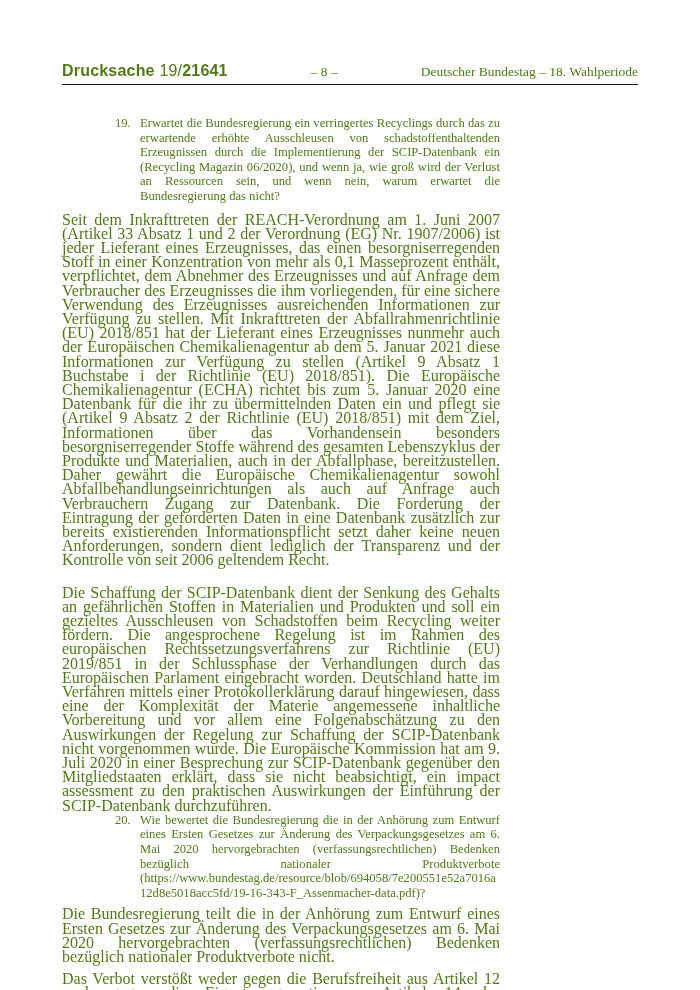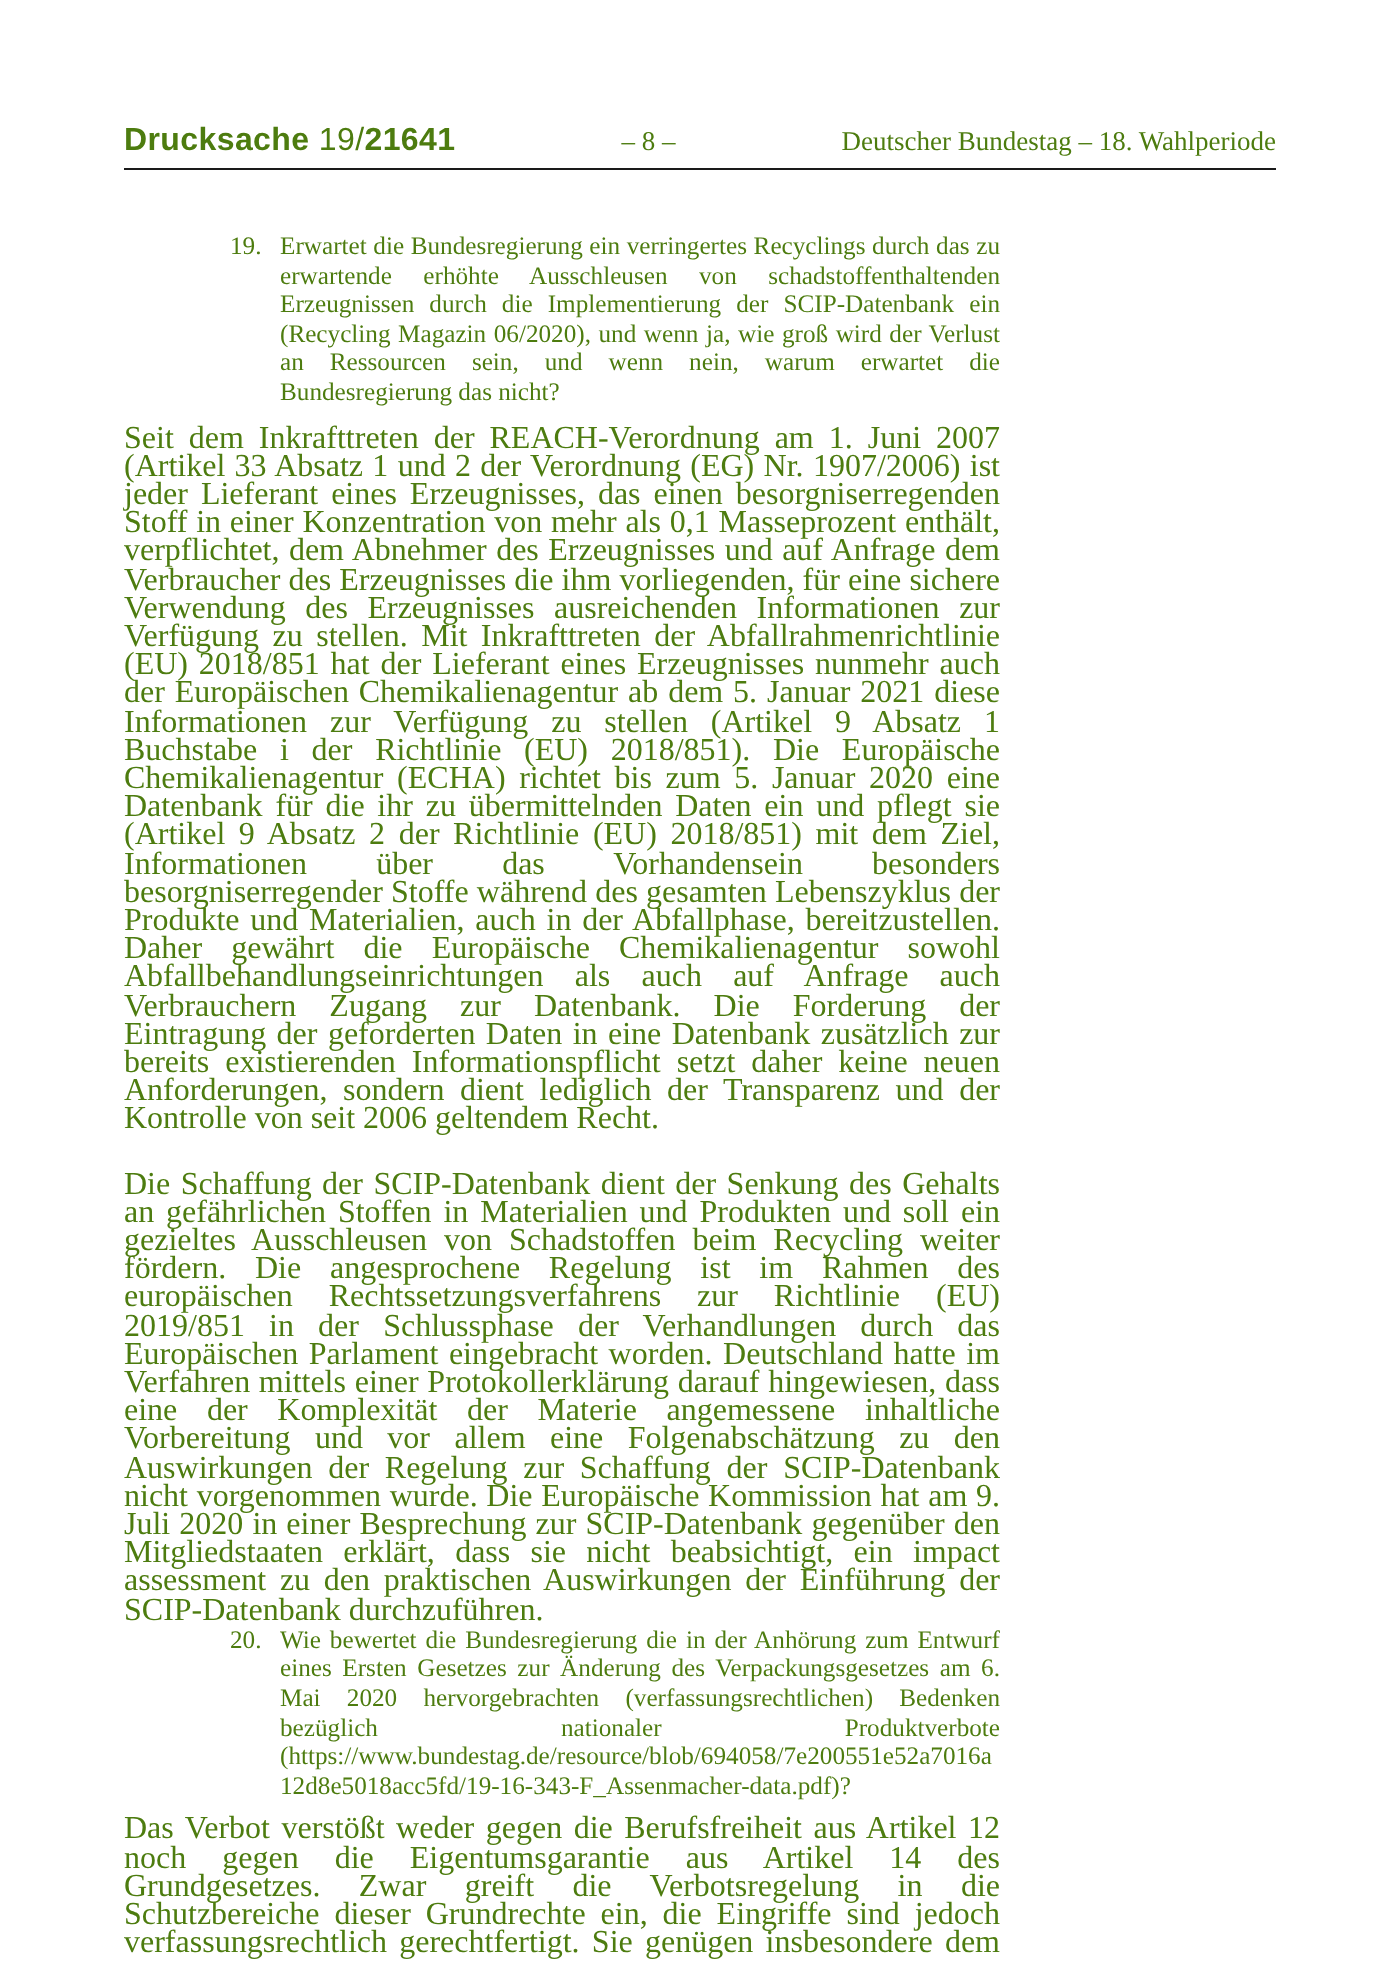--- a/index.html
+++ b/index.html
@@ -102,18 +102,19 @@
 
     <p class="para p-a19-1">Seit dem Inkrafttreten der REACH-Verordnung am 1. Juni 2007 (Artikel 33 Absatz 1 und 2 der Verordnung (EG) Nr. 1907/2006) ist jeder Lieferant eines Erzeugnisses, das einen besorgniserregenden Stoff in einer Konzentration von mehr als 0,1 Masseprozent enthält, verpflichtet, dem Abnehmer des Erzeugnisses und auf Anfrage dem Verbraucher des Erzeugnisses die ihm vorliegenden, für eine sichere Verwendung des Erzeugnisses ausreichenden Informationen zur Verfügung zu stellen. Mit Inkrafttreten der Abfallrahmenrichtlinie (EU) 2018/851 hat der Lieferant eines Erzeugnisses nunmehr auch der Europäischen Chemikalienagentur ab dem 5. Januar 2021 diese Informationen zur Verfügung zu stellen (Artikel 9 Absatz 1 Buchstabe i der Richtlinie (EU) 2018/851). Die Europäische Chemikalienagentur (ECHA) richtet bis zum 5. Januar 2020 eine Datenbank für die ihr zu übermittelnden Daten ein und pflegt sie (Artikel 9 Absatz 2 der Richtlinie (EU) 2018/851) mit dem Ziel, Informationen über das Vorhandensein besonders besorgniserregender Stoffe während des gesamten Lebenszyklus der Produkte und Materialien, auch in der Abfallphase, bereitzustellen. Daher gewährt die Europäische Chemikalienagentur sowohl Abfallbehandlungseinrichtungen als auch auf Anfrage auch Verbrauchern Zugang zur Datenbank. Die Forderung der Eintragung der geforderten Daten in eine Datenbank zusätzlich zur bereits existierenden Informationspflicht setzt daher keine neuen Anforderungen, sondern dient lediglich der Transparenz und der Kontrolle von seit 2006 geltendem Recht.</p>
 
     <p class="para p-a19-2">Die Schaffung der SCIP-Datenbank dient der Senkung des Gehalts an gefährlichen Stoffen in Materialien und Produkten und soll ein gezieltes Ausschleusen von Schadstoffen beim Recycling weiter fördern. Die angesprochene Regelung ist im Rahmen des europäischen Rechtssetzungsverfahrens zur Richtlinie (EU) 2019/851 in der Schlussphase der Verhandlungen durch das Europäischen Parlament eingebracht worden. Deutschland hatte im Verfahren mittels einer Protokollerklärung darauf hingewiesen, dass eine der Komplexität der Materie angemessene inhaltliche Vorbereitung und vor allem eine Folgenabschätzung zu den Auswirkungen der Regelung zur Schaffung der SCIP-Datenbank nicht vorgenommen wurde. Die Europäische Kommission hat am 9. Juli 2020 in einer Besprechung zur SCIP-Datenbank gegenüber den Mitgliedstaaten erklärt, dass sie nicht beabsichtigt, ein impact assessment zu den praktischen Auswirkungen der Einführung der SCIP-Datenbank durchzuführen.</p>
 
     <div class="question q20">
       <div class="qnum">20.</div>
       <div class="qtext">Wie bewertet die Bundesregierung die in der Anhörung zum Entwurf eines Ersten Gesetzes zur Änderung des Verpackungsgesetzes am 6. Mai 2020 hervorgebrachten (verfassungsrechtlichen) Bedenken bezüglich nationaler Produktverbote (https://www.bundestag.de/resource/blob/694058/7e200551e52a7016a12d8e5018acc5fd/19-16-343-F_Assenmacher-data.pdf)?</div>
     </div>
 
+    <p class="para p-a20-1">Die Bundesregierung teilt die in der Anhörung zum Entwurf eines Ersten Gesetzes zur Änderung des Verpackungsgesetzes am 6. Mai 2020 hervorgebrachten (verfassungsrechtlichen) Bedenken bezüglich nationaler Produktverbote nicht.</p>
 
     <p class="para p-a20-2">Das Verbot verstößt weder gegen die Berufsfreiheit aus Artikel 12 noch gegen die Eigentumsgarantie aus Artikel 14 des Grundgesetzes. Zwar greift die Verbotsregelung in die Schutzbereiche dieser Grundrechte ein, die Eingriffe sind jedoch verfassungsrechtlich gerechtfertigt. Sie genügen insbesondere dem</p>
 
   </div>
 
 </div>
 
 </body></html>

